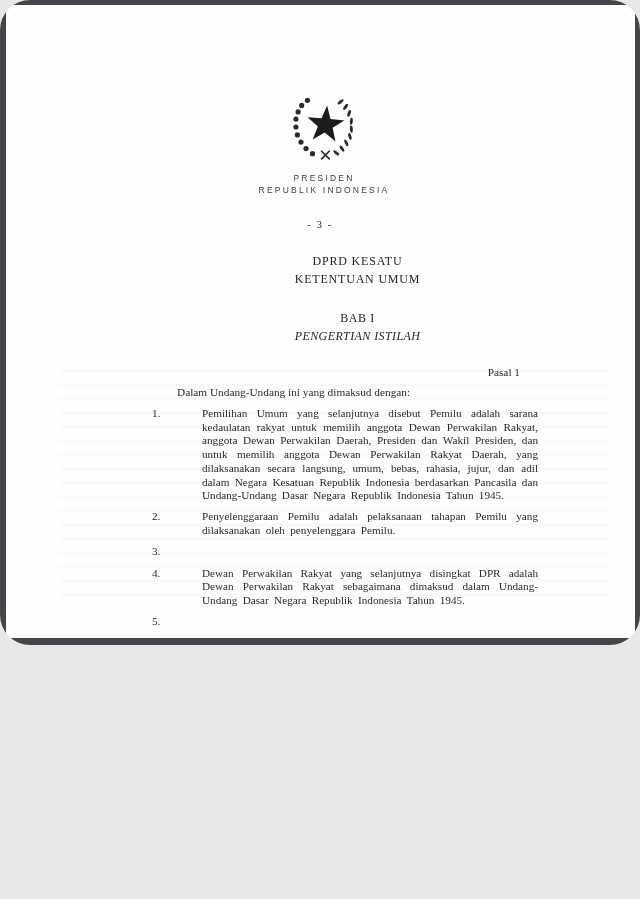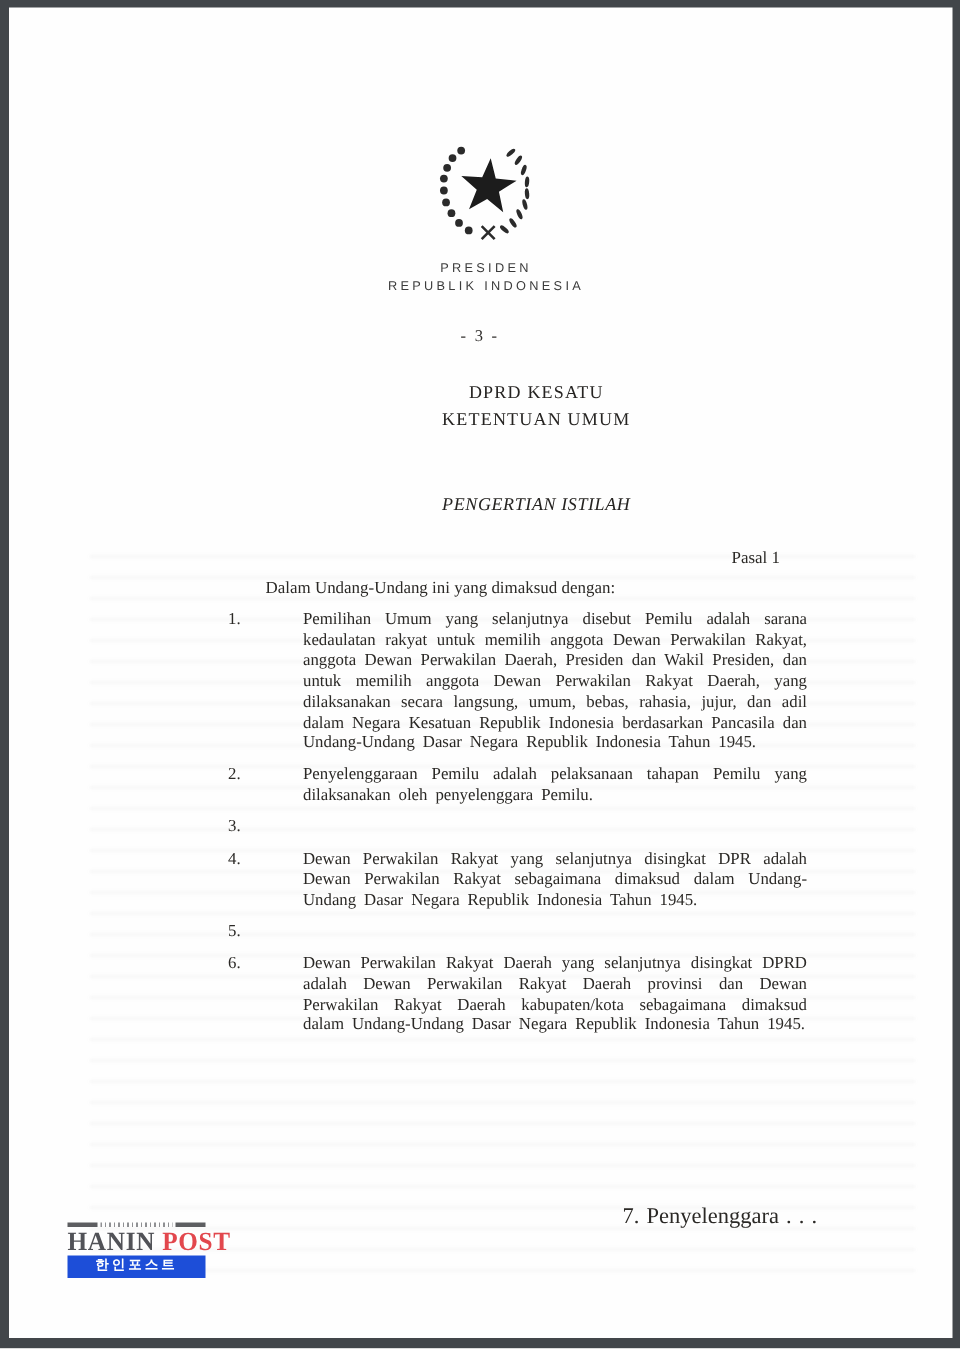--- a/index.html
+++ b/index.html
@@ -1,23 +1,24 @@
 <!DOCTYPE html>
 <html><head>
 <meta charset="utf-8">
 <style>
   html,body{margin:0;padding:0;background:#e8e8e8;}
   .page{
     position:relative;
-    width:640px;height:899px;
+    width:640px;height:645px;
     background:#fefefe;
     font-family:"Liberation Serif","DejaVu Serif",serif;
     color:#2b2926;
     overflow:hidden;
     margin:0 auto;
+    border-radius:30px;
   }
   .frame{
     position:absolute;inset:0;
     border:5px solid #42464a;
     border-left-width:6px;
     border-bottom-width:7px;
     pointer-events:none;
     z-index:10;
   }
   .bleed{
@@ -120,20 +121,21 @@
 
   <div class="letterhead">
     <div>PRESIDEN</div>
     <div>REPUBLIK INDONESIA</div>
   </div>
 
   <div class="pagenum">- 3 -</div>
 
   <div class="headings h-book">DPRD KESATU</div>
   <div class="headings h-booksub">KETENTUAN UMUM</div>
+  <div class="headings h-bab">BAB I</div>
   <div class="headings h-babtitle">PENGERTIAN ISTILAH</div>
   <div class="h-pasal">Pasal 1</div>
 
   <div class="intro">Dalam Undang-Undang ini yang dimaksud dengan:</div>
 
   <div class="deflist">
     <div class="def">
       <span class="num">1.</span>
       <span class="txt">Pemilihan Umum yang selanjutnya disebut Pemilu adalah sarana kedaulatan rakyat untuk memilih anggota Dewan Perwakilan Rakyat, anggota Dewan Perwakilan Daerah, Presiden dan Wakil Presiden, dan untuk memilih anggota Dewan Perwakilan Rakyat Daerah, yang dilaksanakan secara langsung, umum, bebas, rahasia, jujur, dan adil dalam Negara Kesatuan Republik Indonesia berdasarkan Pancasila dan Undang-Undang Dasar Negara Republik Indonesia Tahun 1945.</span>
     </div>

